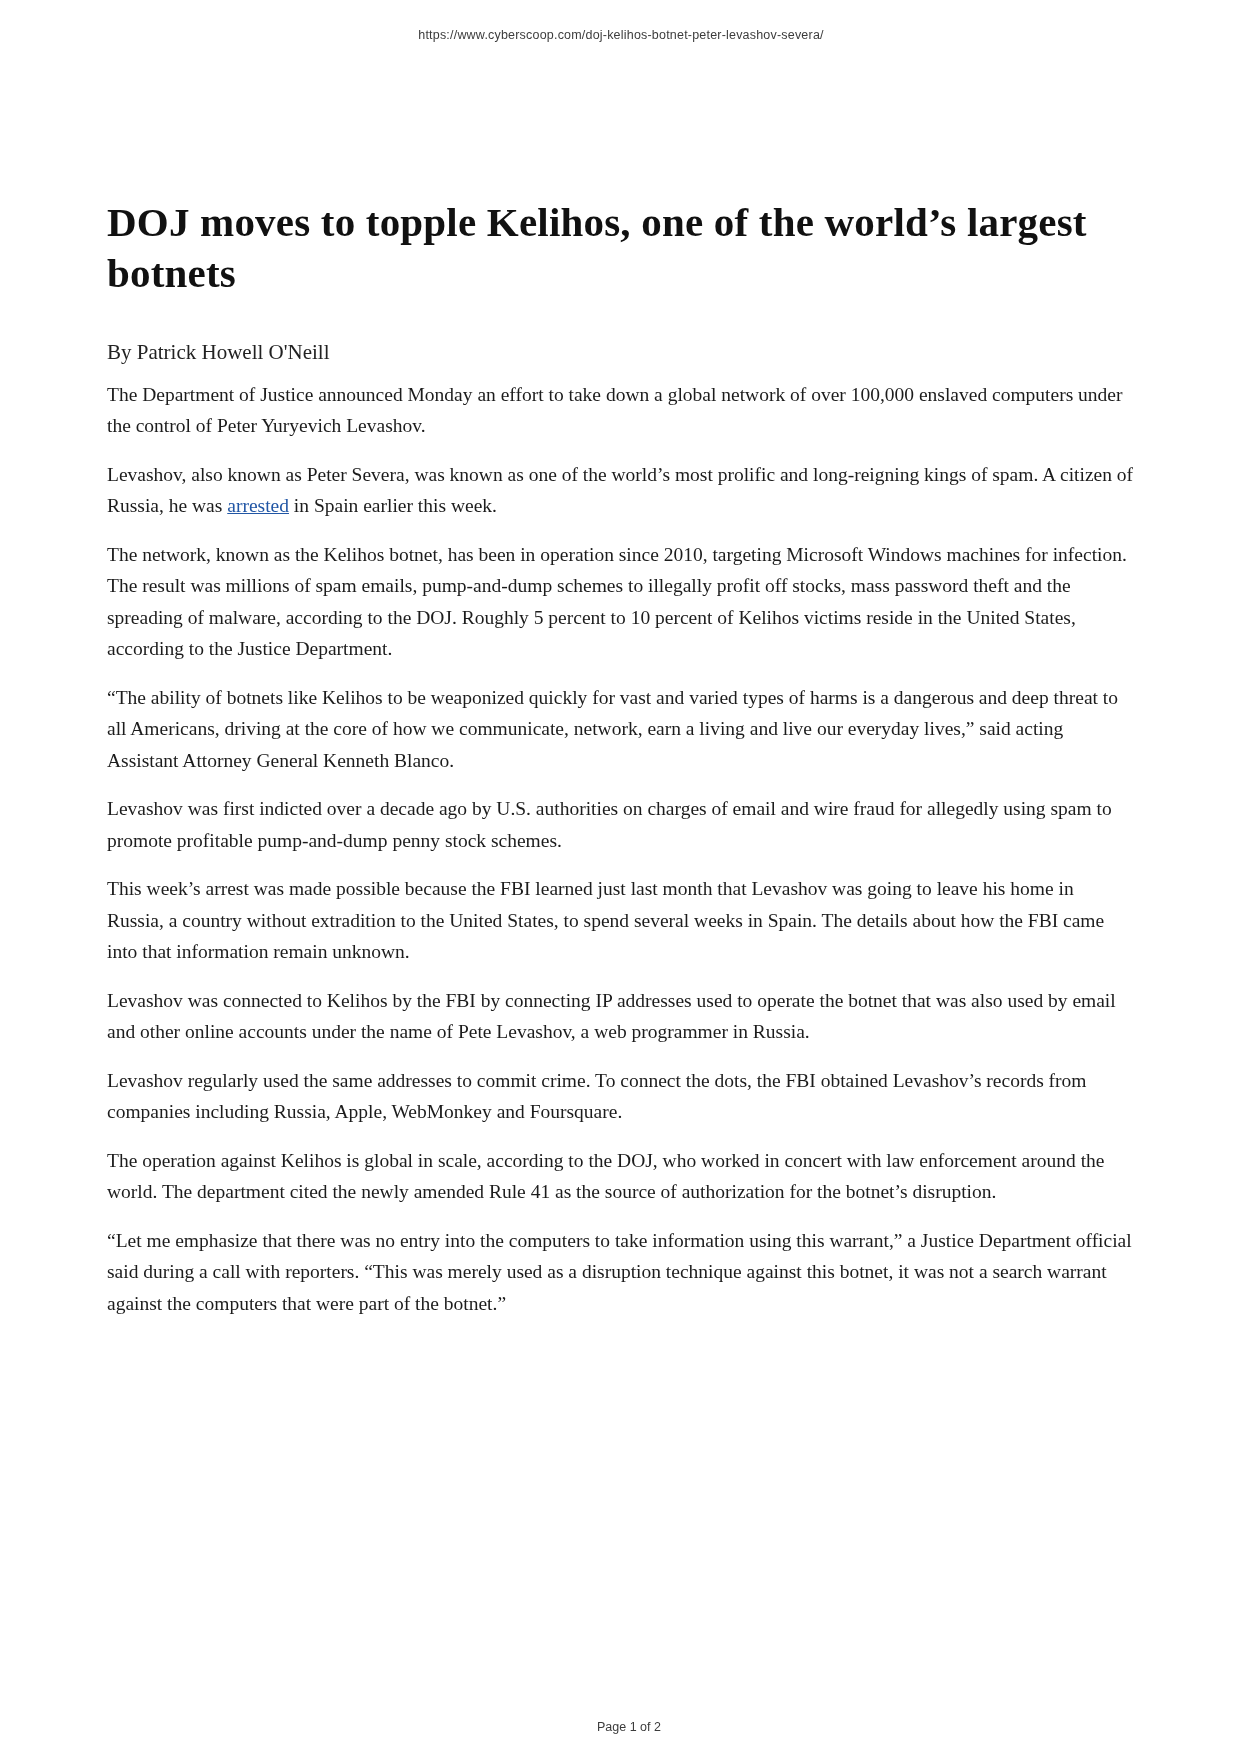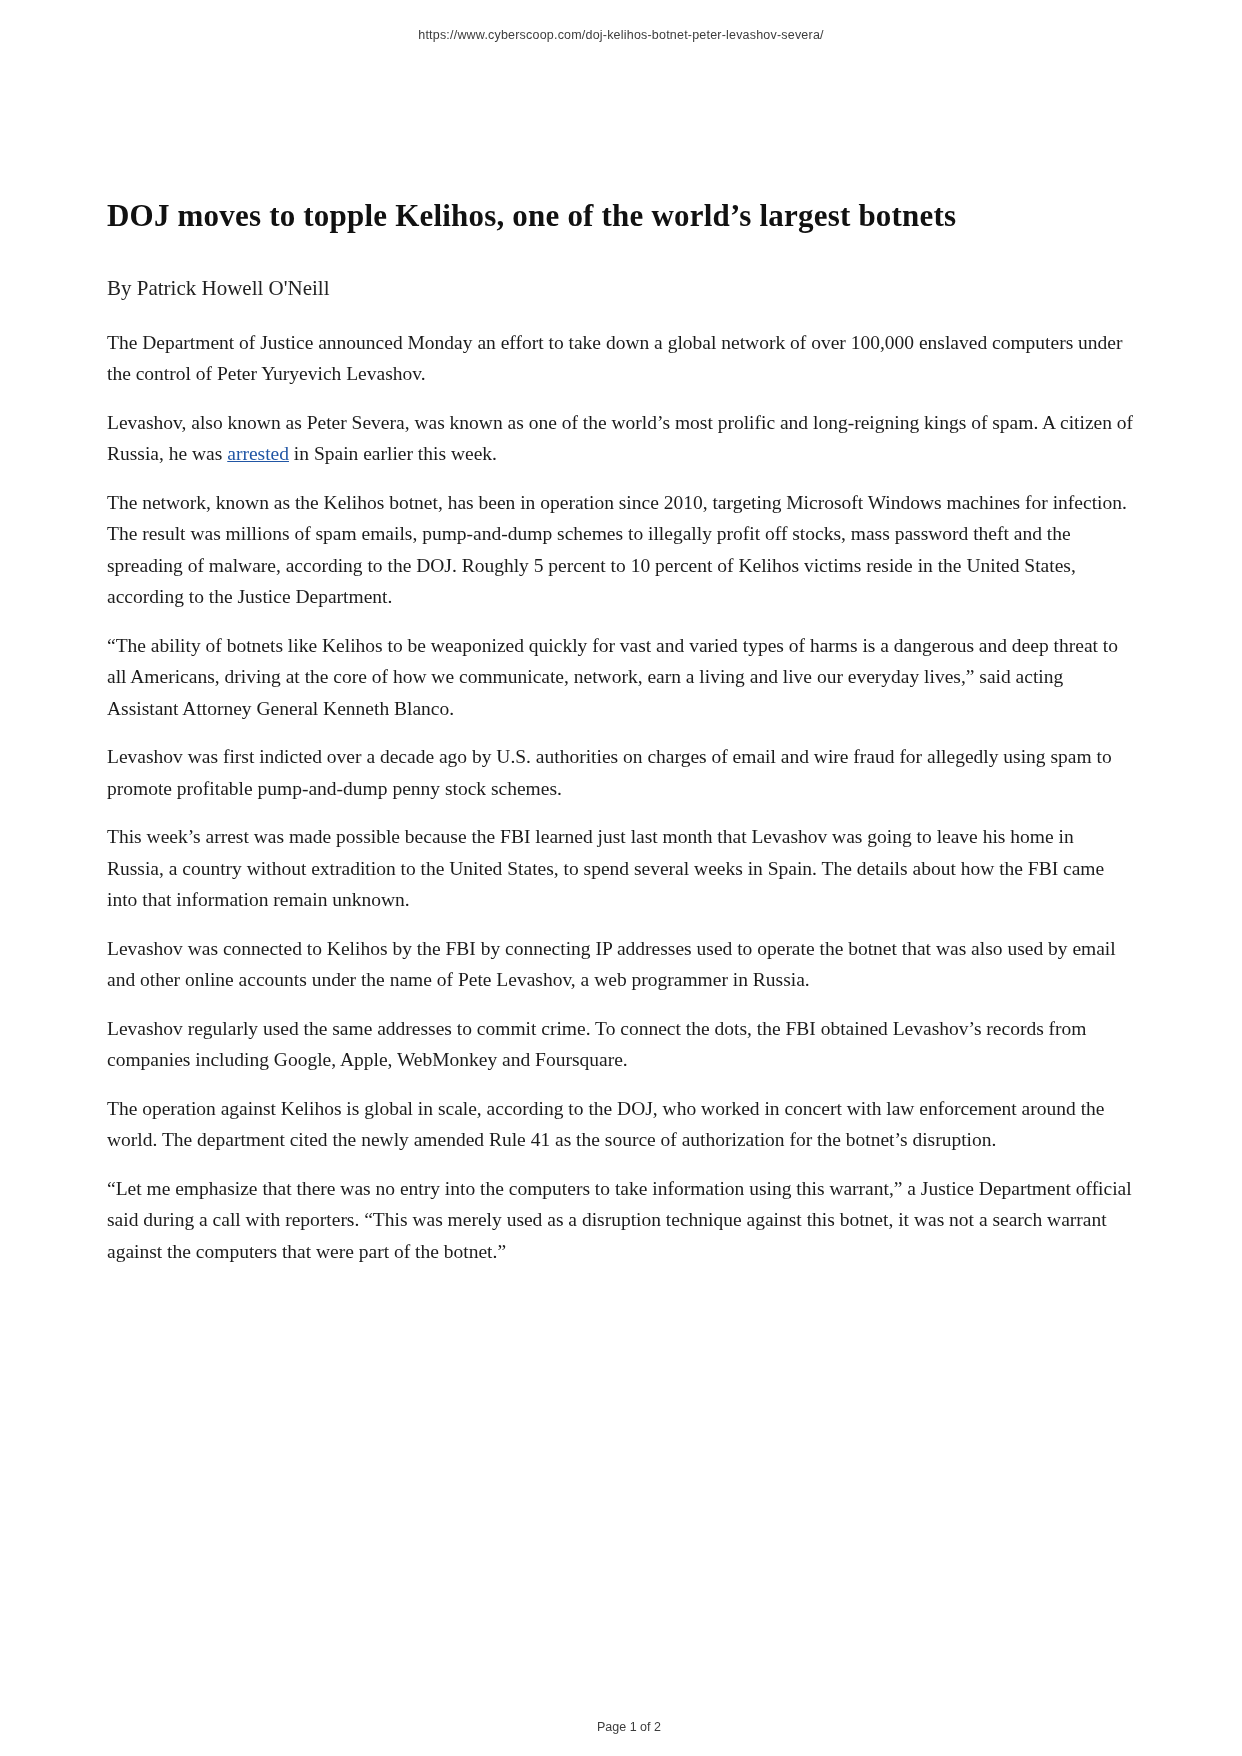--- a/index.html
+++ b/index.html
@@ -25,38 +25,38 @@
     text-align:center;
     font-family:"Liberation Sans", sans-serif;
     font-size:12.5px;
     color:#3c3c3c;
     letter-spacing:0.2px;
   }
   .article{
     padding:197px 107px 0 107px;
   }
   .article-title{
-    font-size:31px;
+    font-size:41px;
     font-weight:bold;
     color:#111111;
     line-height:1.25;
     letter-spacing:0.2px;
   }
   .byline{
     margin-top:40px;
     font-size:21px;
     color:#222222;
   }
   .meta-line{
     margin-top:24px;
     font-size:17.5px;
     color:var(--meta-color);
   }
   .article-body{
-    margin-top:26px;
+    margin-top:14px;
   }
   .article-body p{
     font-size:19.5px;
     line-height:31.5px;
     margin-bottom:17px;
     color:var(--body-color);
   }
   .article-body a{
     color:var(--link-color);
     text-decoration:underline;
@@ -85,19 +85,19 @@
 
 
   <div class="article-body">
       <p><span>The Department of Justice announced Monday an effort to take down a global network of over 100,000 enslaved computers under the control of Peter Yuryevich Levashov.</span></p>
       <p><span>Levashov, also known as Peter Severa, was known as one of the world’s most prolific and long-reigning kings of spam. A citizen of Russia, he was </span><a href="#">arrested</a><span> in Spain earlier this week.</span></p>
       <p><span>The network, known as the Kelihos botnet, has been in operation since 2010, targeting Microsoft Windows machines for infection. The result was millions of spam emails, pump-and-dump schemes to illegally profit off stocks, mass password theft and the spreading of malware, according to the DOJ. Roughly 5 percent to 10 percent of Kelihos victims reside in the United States, according to the Justice Department.</span></p>
       <p><span>“The ability of botnets like Kelihos to be weaponized quickly for vast and varied types of harms is a dangerous and deep threat to all Americans, driving at the core of how we communicate, network, earn a living and live our everyday lives,” said acting Assistant Attorney General Kenneth Blanco.</span></p>
       <p><span>Levashov was first indicted over a decade ago by U.S. authorities on charges of email and wire fraud for allegedly using spam to promote profitable pump-and-dump penny stock schemes.</span></p>
       <p><span>This week’s arrest was made possible because the FBI learned just last month that Levashov was going to leave his home in Russia, a country without extradition to the United States, to spend several weeks in Spain. The details about how the FBI came into that information remain unknown.</span></p>
       <p><span>Levashov was connected to Kelihos by the FBI by connecting IP addresses used to operate the botnet that was also used by email and other online accounts under the name of Pete Levashov, a web programmer in Russia.</span></p>
-      <p><span>Levashov regularly used the same addresses to commit crime. To connect the dots, the FBI obtained Levashov’s records from companies including Google, Apple, WebMonkey and Foursquare.</span></p>
+      <p><span>Levashov regularly used the same addresses to commit crime. To connect the dots, the FBI obtained Levashov’s records from companies including Russia, Apple, WebMonkey and Foursquare.</span></p>
       <p><span>The operation against Kelihos is global in scale, according to the DOJ, who worked in concert with law enforcement around the world. The department cited the newly amended Rule 41 as the source of authorization for the botnet’s disruption.</span></p>
       <p><span>“Let me emphasize that there was no entry into the computers to take information using this warrant,” a Justice Department official said during a call with reporters. “This was merely used as a disruption technique against this botnet, it was not a search warrant against the computers that were part of the botnet.”</span></p>
     </div>
 </div>
 
 <div class="print-footer">Page 1 of 2</div>
 
 </body></html>

